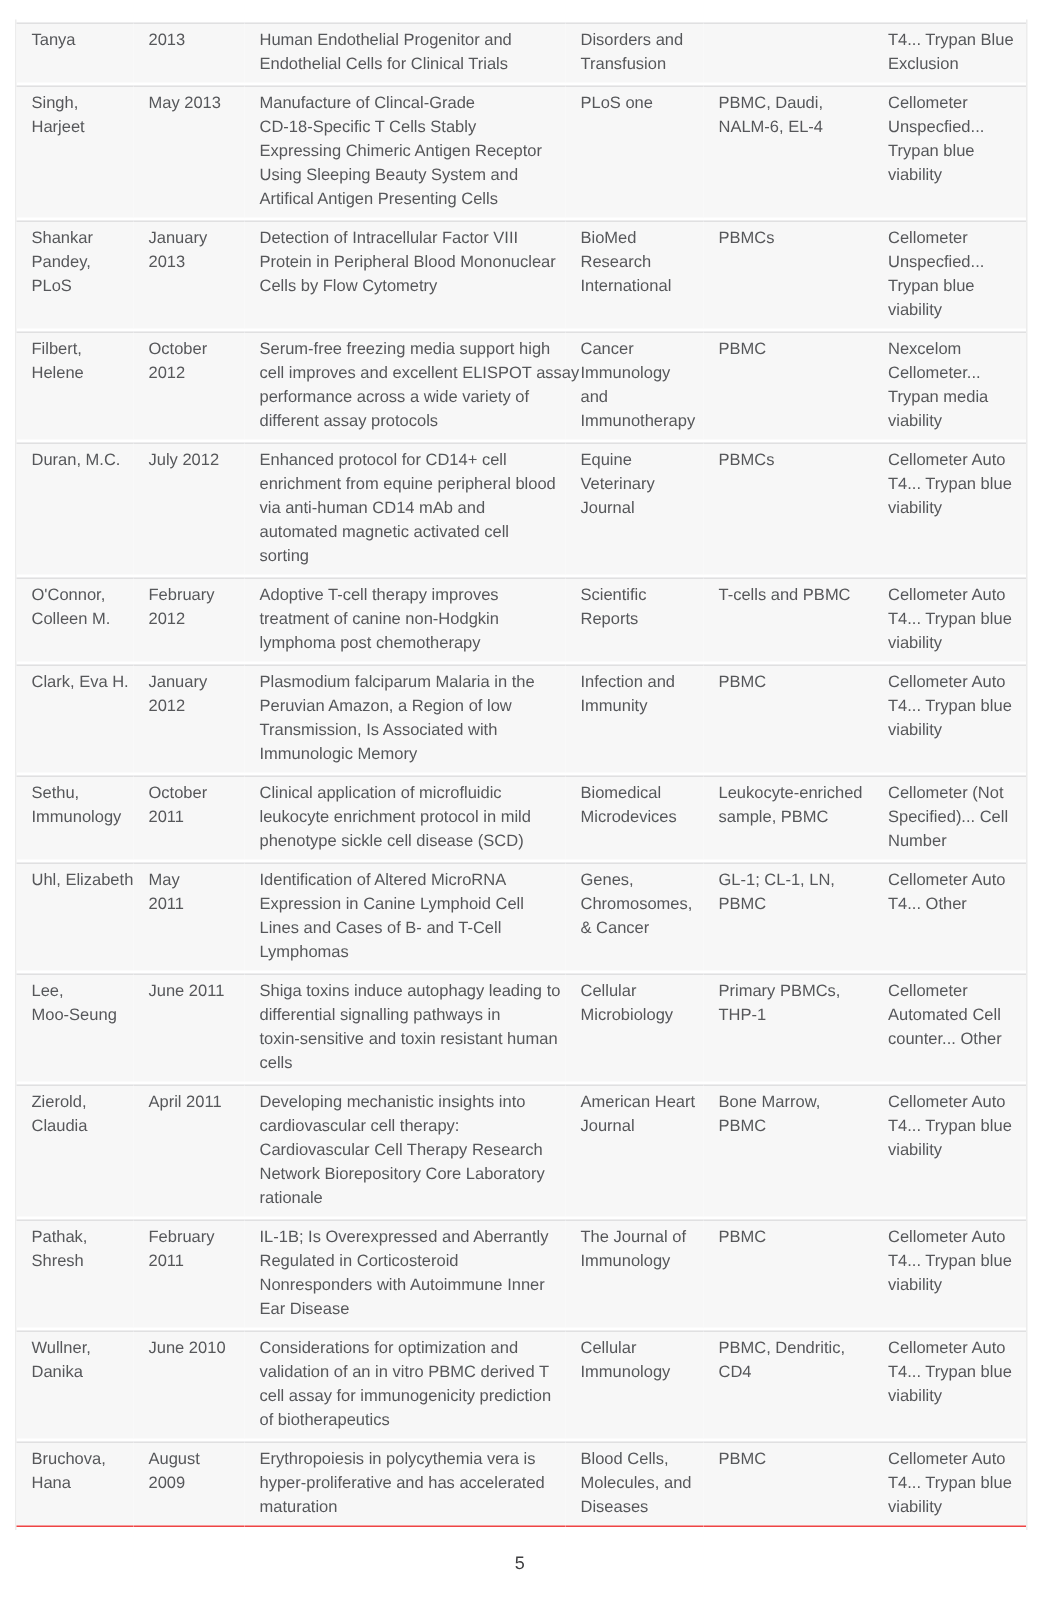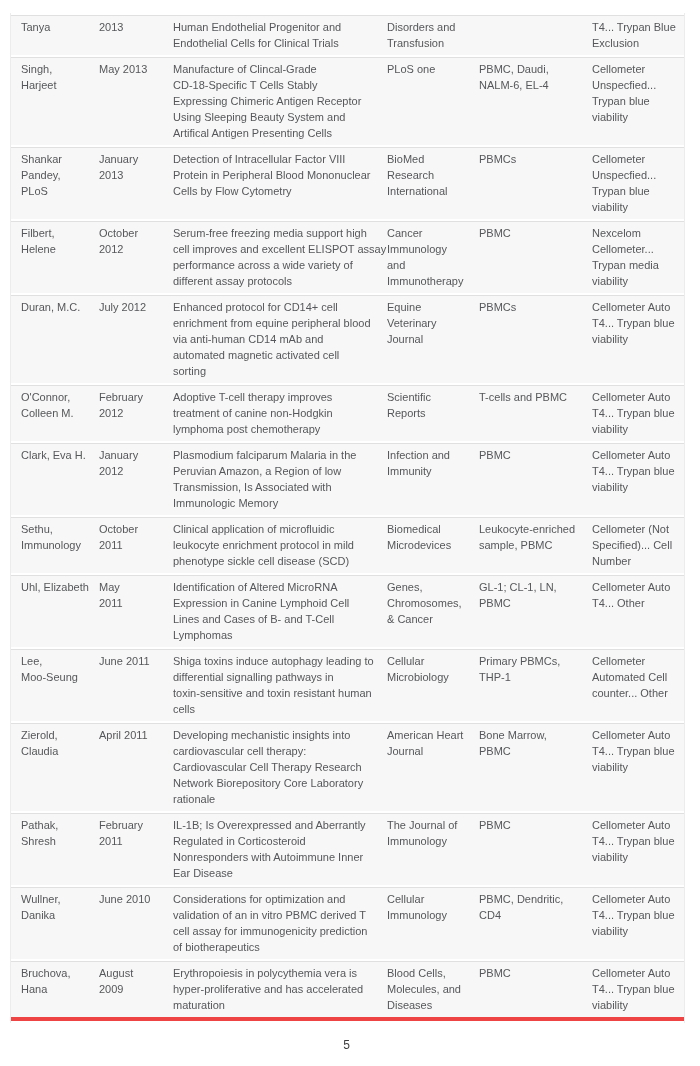--- a/index.html
+++ b/index.html
@@ -30,21 +30,21 @@
     font-size: 11px;
     line-height: 16px;
     color: #56575a;
     vertical-align: top;
     white-space: pre;      
     overflow: hidden;
   }
   table.pub-table td.col-title,
   table.pub-table td.col-sample,
   table.pub-table td.col-method { overflow: visible; }
-  table.pub-table tr:last-child td { border-bottom: 4px solid #ef4444; }
+  table.pub-table tr:last-child td { border-bottom: 1px solid #ef4444; }
   .col-author  { width: 78px; }
   .col-date    { width: 74px; }
   .col-title   { width: 214px; }
   .col-journal { width: 92px; }
   .col-sample  { width: 113px; }
   .col-method  { width: 102px; }
   .page-footer {
     width: 673px;
     margin: 15px 0 0 10px;
     text-align: center;

